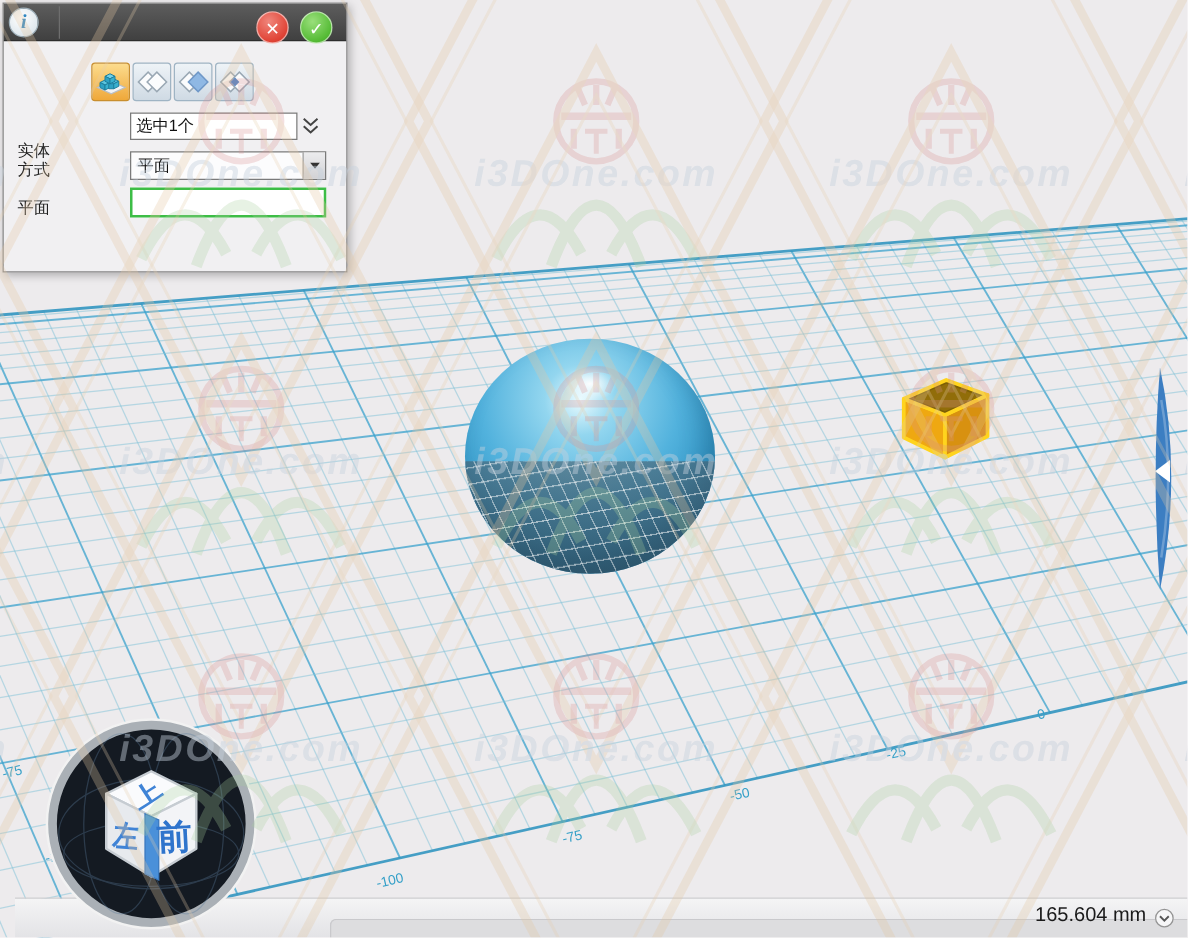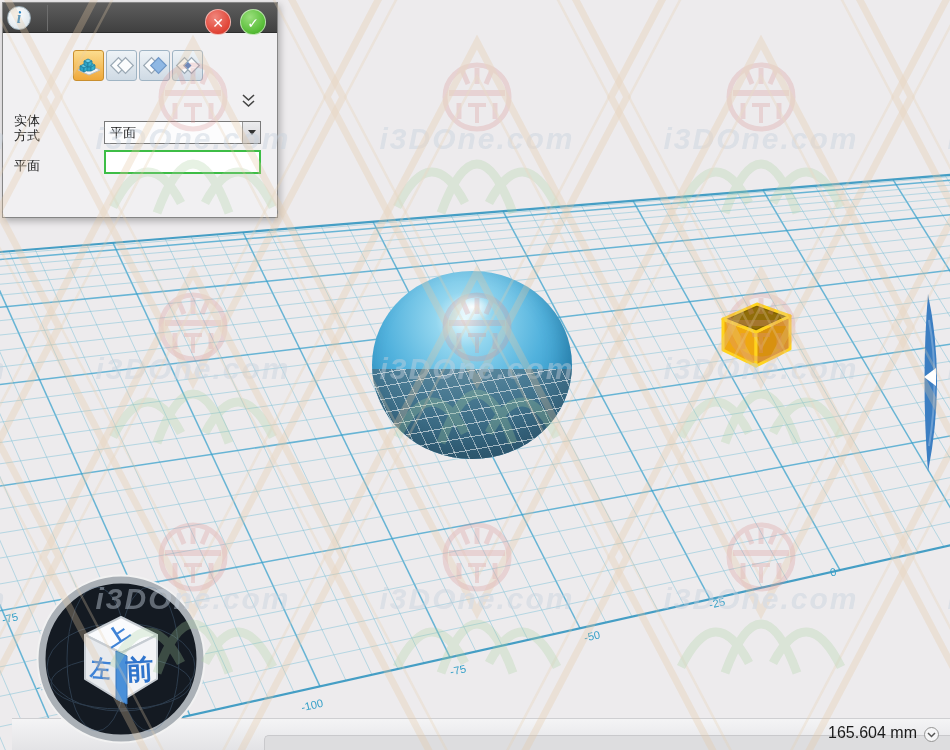--- a/index.html
+++ b/index.html
@@ -276,20 +276,21 @@
       <div class="tool-btn">
         <svg width="26" height="24">
           <rect x="4" y="6" width="11" height="11" transform="rotate(45 9.5 11.5)" fill="#fbfcfd" stroke="#9aa8b4" stroke-width="1.2"></rect>
           <rect x="11" y="6" width="11" height="11" transform="rotate(45 16.5 11.5)" fill="#fbfcfd" stroke="#9aa8b4" stroke-width="1.2"></rect>
           <rect x="10.5" y="9" width="5" height="5" transform="rotate(45 13 11.5)" fill="#4a86c8"></rect>
         </svg>
       </div>
     </div>
 
     <span class="dlg-row-label" style="top:109px">实体</span>
+    <input class="dlg-input" style="top: 87px; width: 134px;" value="选中1个">
     <span class="chevron-dbl">
       <svg width="15" height="16">
         <polyline points="2,2 7.5,7 13,2" fill="none" stroke="#444" stroke-width="1.6"></polyline>
         <polyline points="2,8 7.5,13 13,8" fill="none" stroke="#444" stroke-width="1.6"></polyline>
       </svg>
     </span>
 
     <span class="dlg-row-label" style="top:124px">方式</span>
     <div class="dlg-select">
       <span class="val">平面</span>

